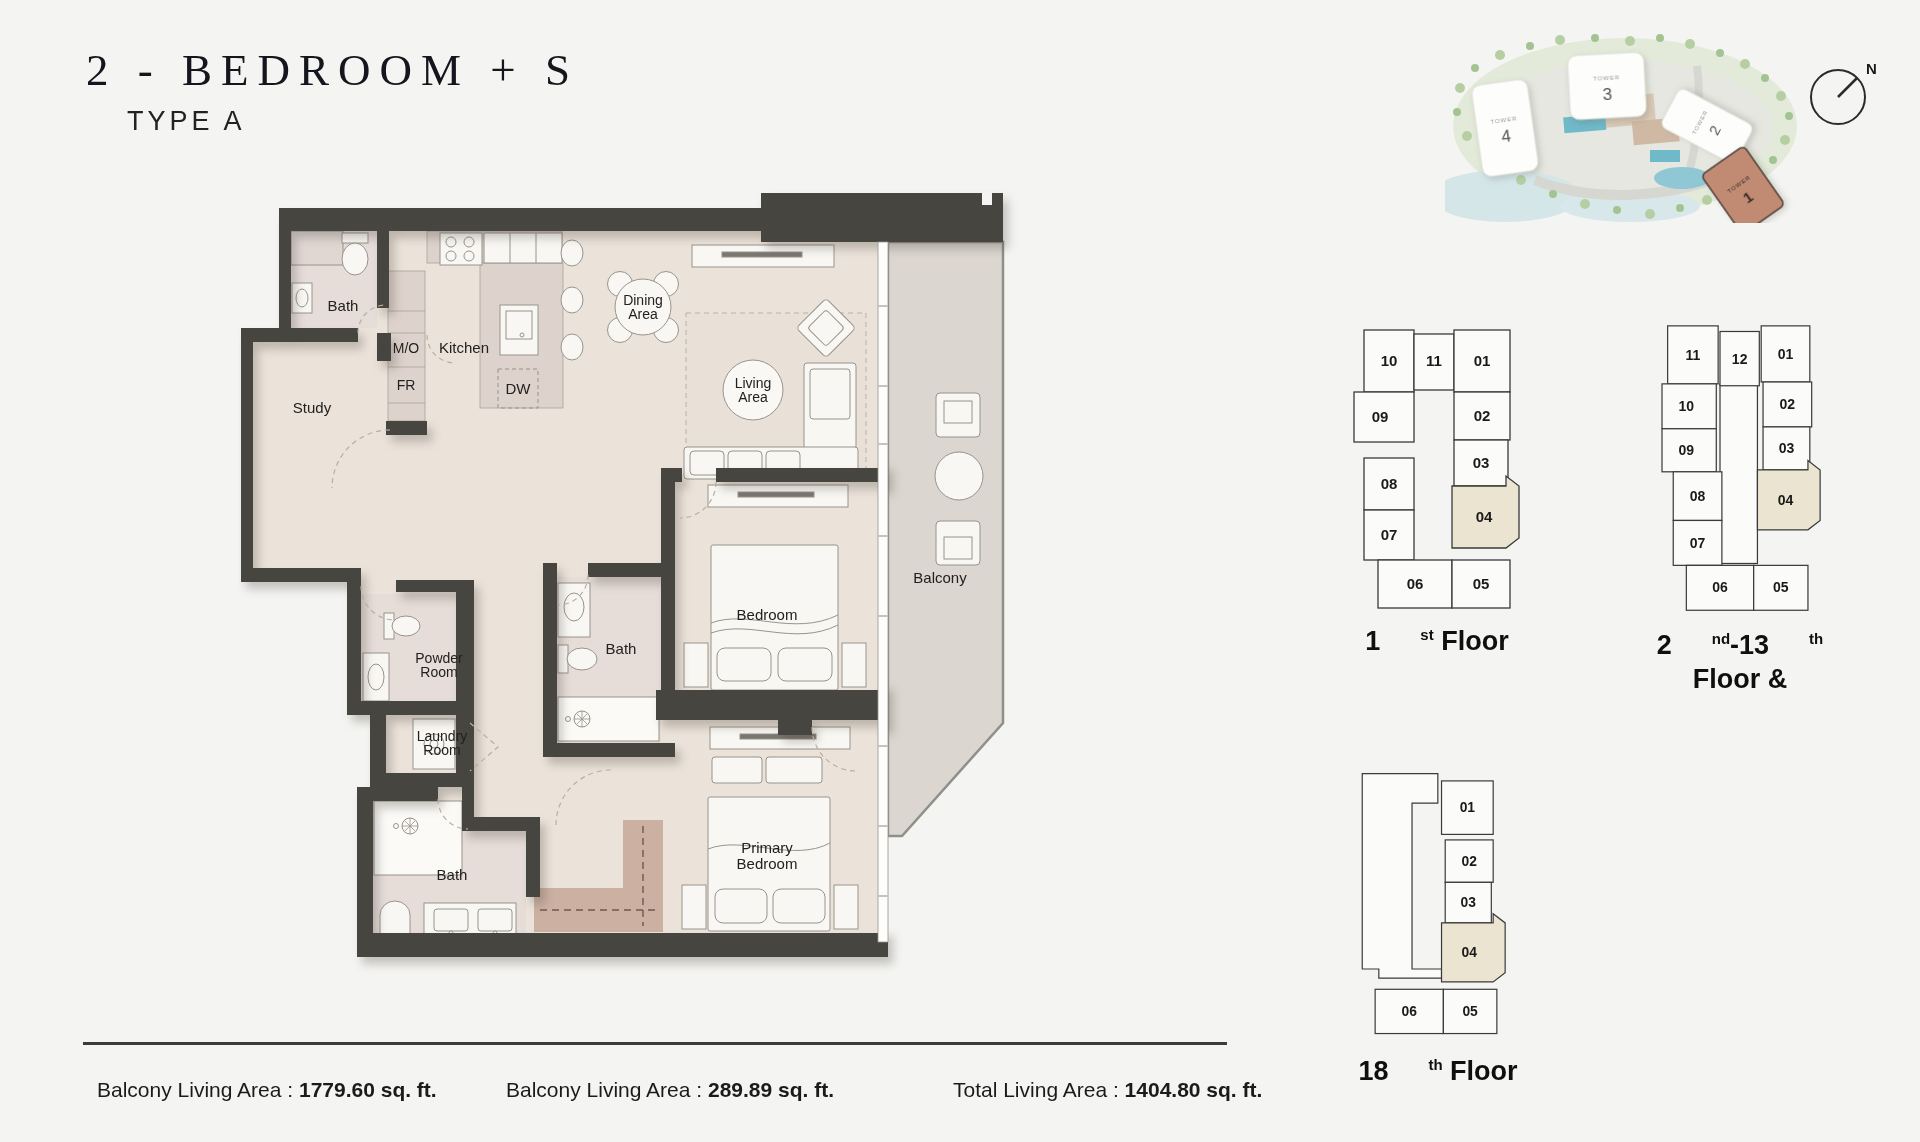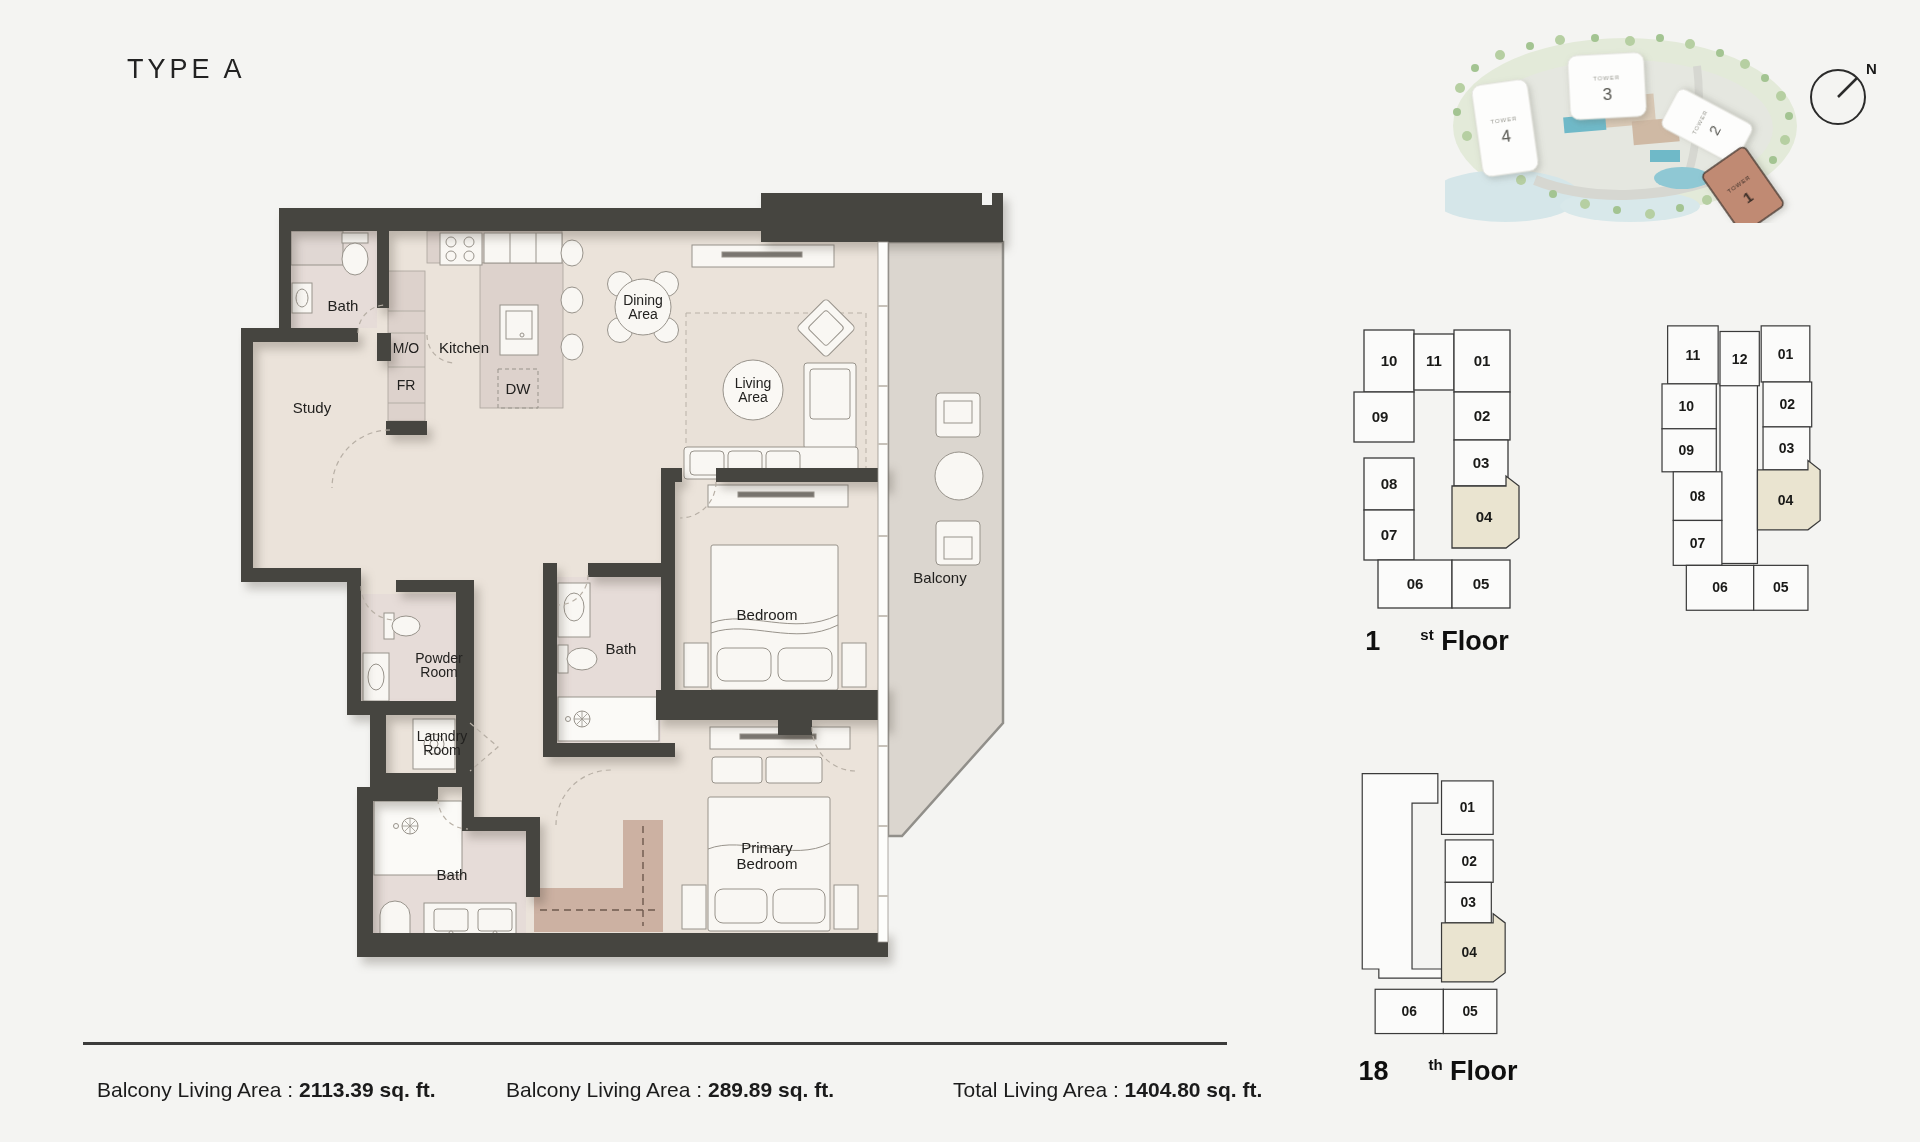--- a/index.html
+++ b/index.html
@@ -21,20 +21,21 @@
   
   .rule{background:#3b3b3b;height:3px;}
   .stat{font-size:21px;color:#1b1b1b;white-space:nowrap;}
   .stat b{font-weight:bold;}
   .site-shadow{filter:drop-shadow(2px 3px 3px rgba(90,90,80,.25));}
 </style>
 </head>
 <body>
 
 <div class="abs" style="left:86px;top:44px;">
+  <div class="title">2 - BEDROOM + S</div>
   <div class="subtitle">TYPE A</div>
 </div>
 
 <svg class="abs" style="left:238px;top:185px;" width="790" height="810" viewBox="0 0 790 810">
 
   <g>
     <polygon points="650,57 765,57 765,538 664,651 650,651" fill="#dbd6cf" stroke="#918f8a" stroke-width="2.5"></polygon>
   </g>
 
   <polygon points="53,46 645,46 645,755 135,755 135,602 132,602 132,530 110,530 110,390 15,390 15,145 53,145" fill="#ebe3da"></polygon>
@@ -381,20 +382,23 @@
     <text x="28" y="140">09</text>
     <text x="135" y="138">03</text>
     <text x="40" y="189">08</text>
     <text x="134" y="193">04</text>
     <text x="40" y="239">07</text>
     <text x="64" y="287">06</text>
     <text x="129" y="287">05</text>
   </g>
 </svg>
 <div class="abs caption" style="left:1620px;top:622px;width:240px;">
+  <div>
+    <span>2</span><sup>nd</sup><span>-13</span><sup>th</sup><span> Floor &amp;</span>
+  </div>
 </div>
 
 <svg class="abs" style="left:1352px;top:768px;" width="168" height="272" viewBox="0 0 180 295">
   <g fill="#fbfbfa" stroke="#3a3a3a" stroke-width="1.3">
     <path d="M 10 6 H 92 V 38 H 64 V 218 H 96 V 228 H 28 V 218 H 10 Z"></path>
     <rect x="96" y="14" width="56" height="58"></rect>
     <rect x="100" y="78" width="52" height="46"></rect>
     <rect x="100" y="124" width="50" height="44"></rect>
     <polygon points="96,168 152,168 152,158 165,168 165,222 152,232 96,232" fill="#eae4d0"></polygon>
     <rect x="24" y="240" width="74" height="48"></rect>
@@ -408,20 +412,20 @@
     <text x="61" y="269">06</text>
     <text x="127" y="269">05</text>
   </g>
 </svg>
 <div class="abs caption" style="left:1348px;top:1048px;width:180px;">
   <span>18</span><sup>th</sup><span> Floor</span>
 </div>
 
 <div class="abs rule" style="left:83px;top:1042px;width:1144px;"></div>
 <div class="abs stat" style="left:97px;top:1078px;">
-  <span>Balcony Living Area : </span><b>2113.39 sq. ft.</b>
+  <span>Balcony Living Area : </span><b>1779.60 sq. ft.</b>
 </div>
 <div class="abs stat" style="left:506px;top:1078px;">
   <span>Balcony Living Area : </span><b>289.89 sq. ft.</b>
 </div>
 <div class="abs stat" style="left:913px;top:1078px;margin-left:40px;">
   <span>Total Living Area : </span><b>1404.80 sq. ft.</b>
 </div>
 
 </body></html>

